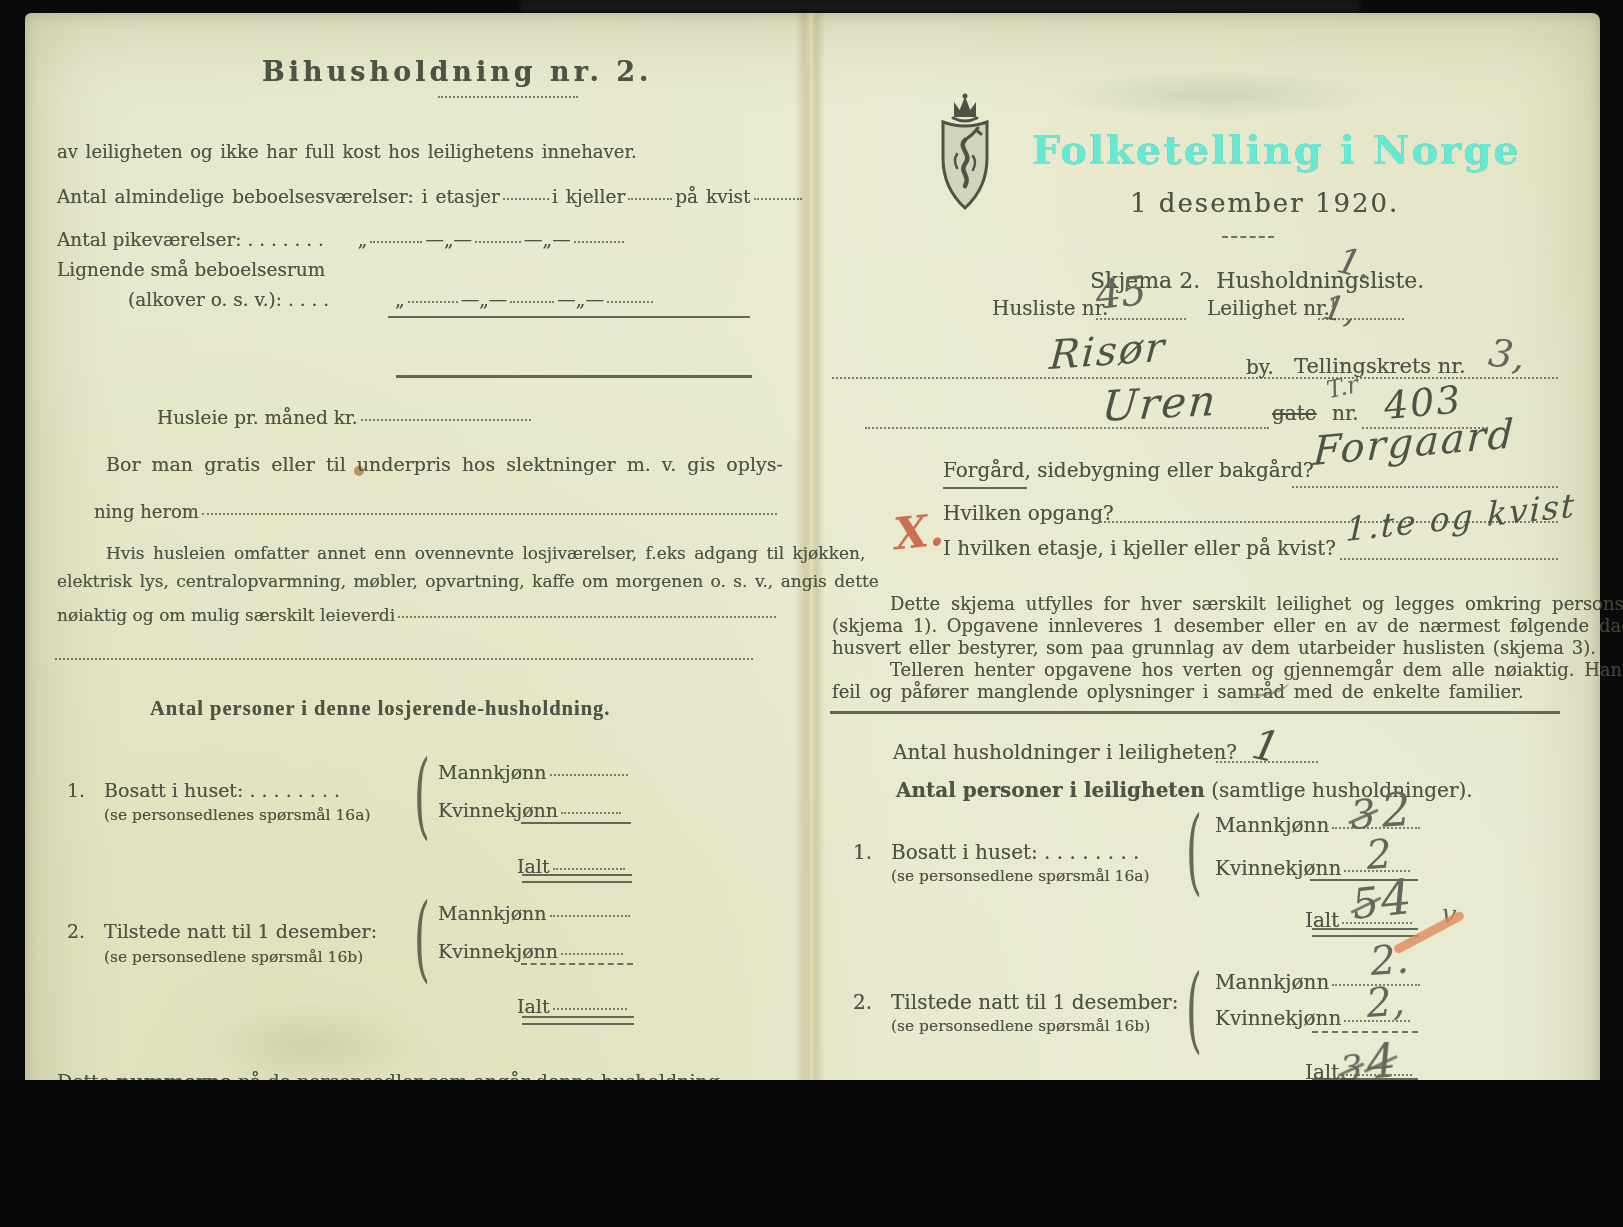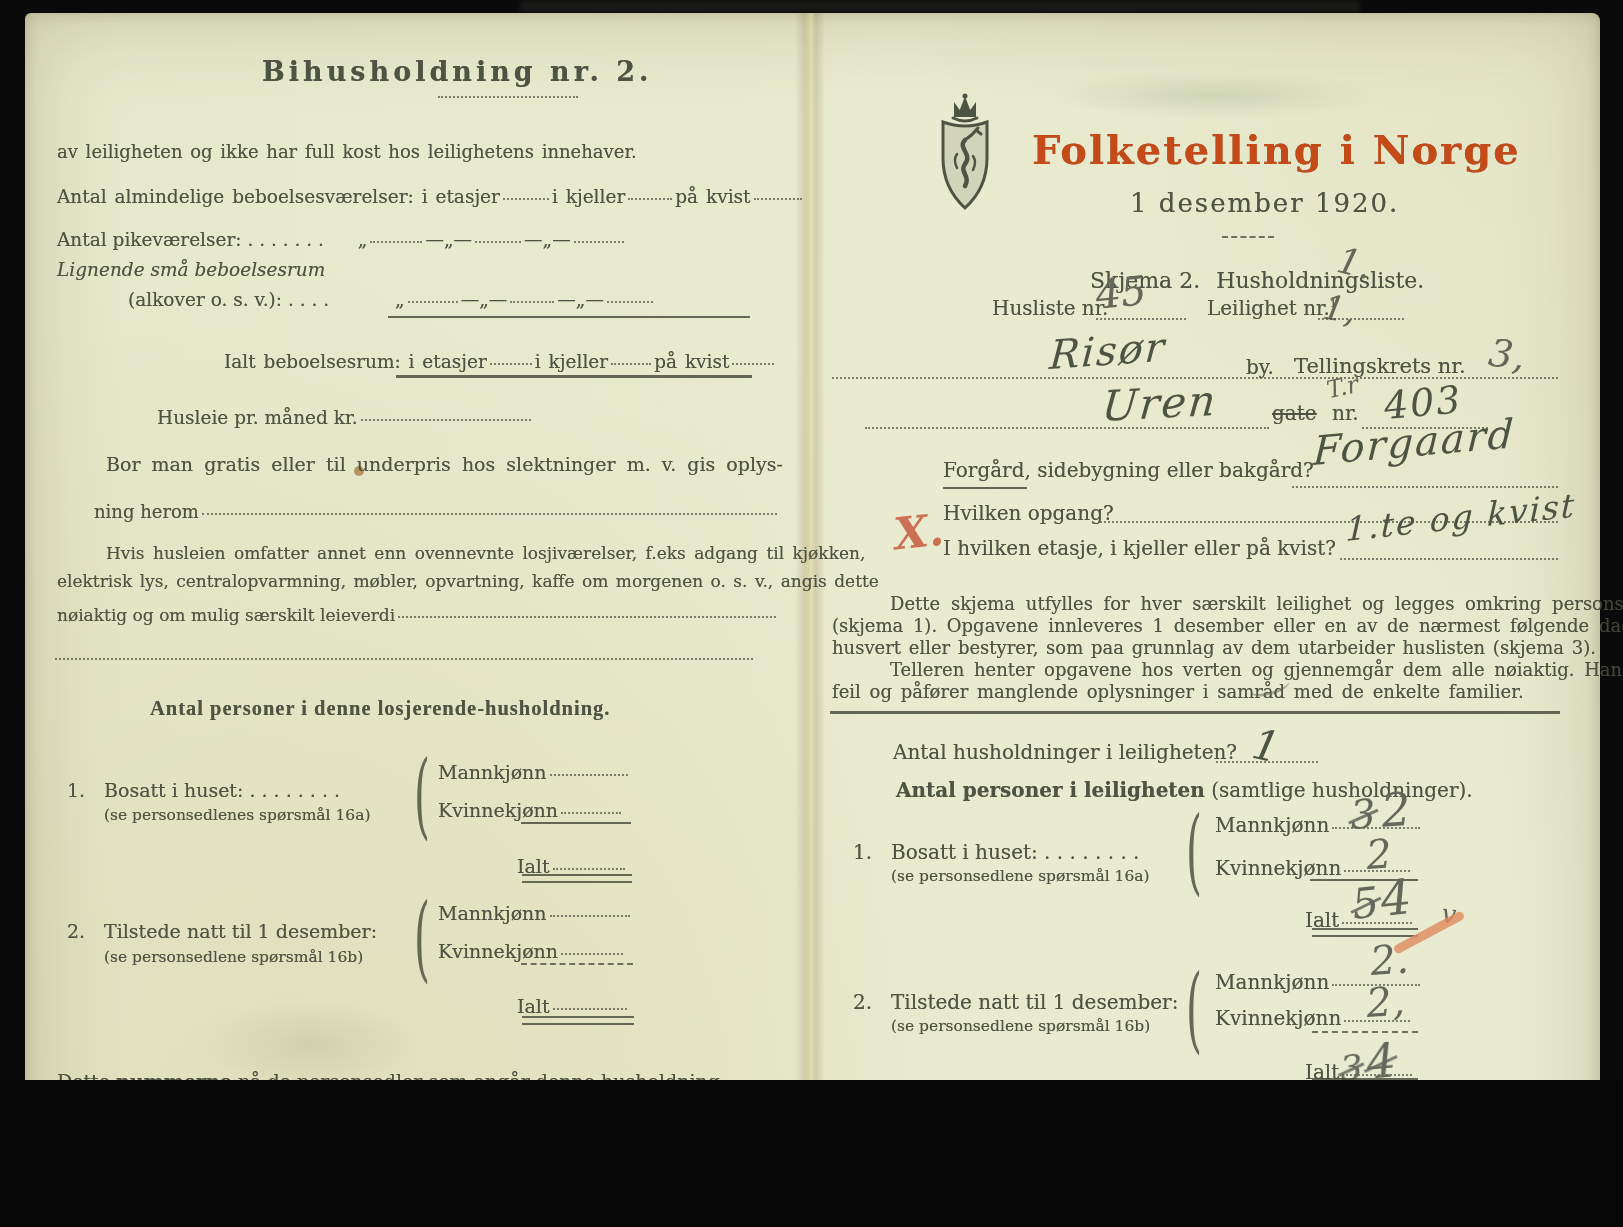--- a/index.html
+++ b/index.html
@@ -70,30 +70,27 @@
   <div class="t" style="left:57px;top:141px;font-size:18px;word-spacing:2px;">av leiligheten og ikke har full kost hos leilighetens innehaver.</div>
 
   <div class="t" style="left:57px;top:186px;font-size:18.5px;word-spacing:2px;">
     <span>Antal almindelige beboelsesværelser: i etasjer</span><span class="dl" style="width:46px;"></span><span>i kjeller</span><span class="dl" style="width:44px;"></span><span>på kvist</span><span class="dl" style="width:48px;"></span>
   </div>
 
   <div class="t" style="left:57px;top:229px;font-size:18.5px;">
     <span>Antal pikeværelser: . . . . . . .</span><span style="margin-left:34px;">„</span><span class="dl" style="width:52px;"></span><span>—„—</span><span class="dl" style="width:46px;"></span><span>—„—</span><span class="dl" style="width:50px;"></span>
   </div>
 
-  <div class="t" style="left:57px;top:259px;font-size:18.5px;font-style:italic;">Lignende små beboelsesrum</div>
+  <div class="t" style="left:57px;top:259px;font-size:18.5px;">Lignende små beboelsesrum</div>
 
   <div class="t" style="left:128px;top:289px;font-size:18.5px;">
     <span>(alkover o. s. v.): . . . .</span><span style="margin-left:66px;">„</span><span class="dl" style="width:50px;"></span><span>—„—</span><span class="dl" style="width:44px;"></span><span>—„—</span><span class="dl" style="width:46px;"></span>
   </div>
   <div class="rl" style="left:388px;top:316px;width:362px;height:2px;"></div>
 
-  <div class="t" style="left:224px;top:351px;font-size:18.5px;word-spacing:2px;">
-    <span>Ialt beboelsesrum: i etasjer</span><span class="dl" style="width:42px;"></span><span>i kjeller</span><span class="dl" style="width:40px;"></span><span>på kvist</span><span class="dl" style="width:42px;"></span>
-  </div>
   <div class="rl" style="left:396px;top:375px;width:356px;height:3px;"></div>
 
   <div class="t" style="left:157px;top:407px;font-size:18.5px;">
     <span>Husleie pr. måned kr.</span><span class="dl" style="width:170px;"></span>
   </div>
 
   <div class="t" style="left:106px;top:453px;font-size:19px;word-spacing:5px;">Bor man gratis eller til underpris hos slektninger m. v. gis oplys-</div>
   <div class="t" style="left:70px;top:501px;font-size:18px;margin-left:24px;">
     <span>ning herom</span><span class="dl" style="width:575px;"></span>
   </div>
@@ -150,21 +147,21 @@
       <circle cx="32" cy="6" r="2.5" fill="#3e4434" stroke="none"></circle>
       <path d="M22 26 L22 15 L27 22 L32 9 L37 22 L42 15 L42 26 Z" fill="#3e4434" stroke-width="2"></path>
       <path d="M20 28 Q32 34 44 28" stroke-width="3"></path>
       <path d="M10 32 Q32 40 54 32 L54 68 Q54 98 32 118 Q10 98 10 68 Z" stroke-width="3" fill="rgba(62,68,52,0.15)"></path>
       <path d="M32 50 C24 58 40 64 32 74 C26 82 38 86 32 96" stroke-width="4.5"></path>
       <path d="M32 50 C38 46 42 42 45 38 M43 40 L48 44" stroke-width="3"></path>
       <path d="M24 64 Q20 70 24 78 M40 66 Q44 72 40 80" stroke-width="2.5"></path>
     </g>
   </svg>
 
-  <div class="t b" style="left:1032px;top:126px;font-size:40px;letter-spacing:2px;color:#c2410c;">Folketelling i Norge</div>
+  <div class="t b" style="left:1032px;top:126px;font-size:40px;letter-spacing:2px;color:#5eead4;">Folketelling i Norge</div>
   <div class="t" style="left:1130px;top:188px;font-size:26px;letter-spacing:2px;">1 desember 1920.</div>
   <div class="dash" style="left:1222px;top:236px;width:52px;"></div>
 
   <div class="t" style="left:1058px;top:268px;font-size:22px;margin-left:32px;">
     <span>Skjema 2.</span><span style="margin-left:16px;">Husholdningsliste.</span>
   </div>
   <div class="hwp" style="left:1333px;top:238px;font-size:36px;transform:rotate(14deg);">1.</div>
 
   <div class="t" style="left:992px;top:296px;font-size:20px;">
     <span>Husliste nr.</span><sup>1</sup>

